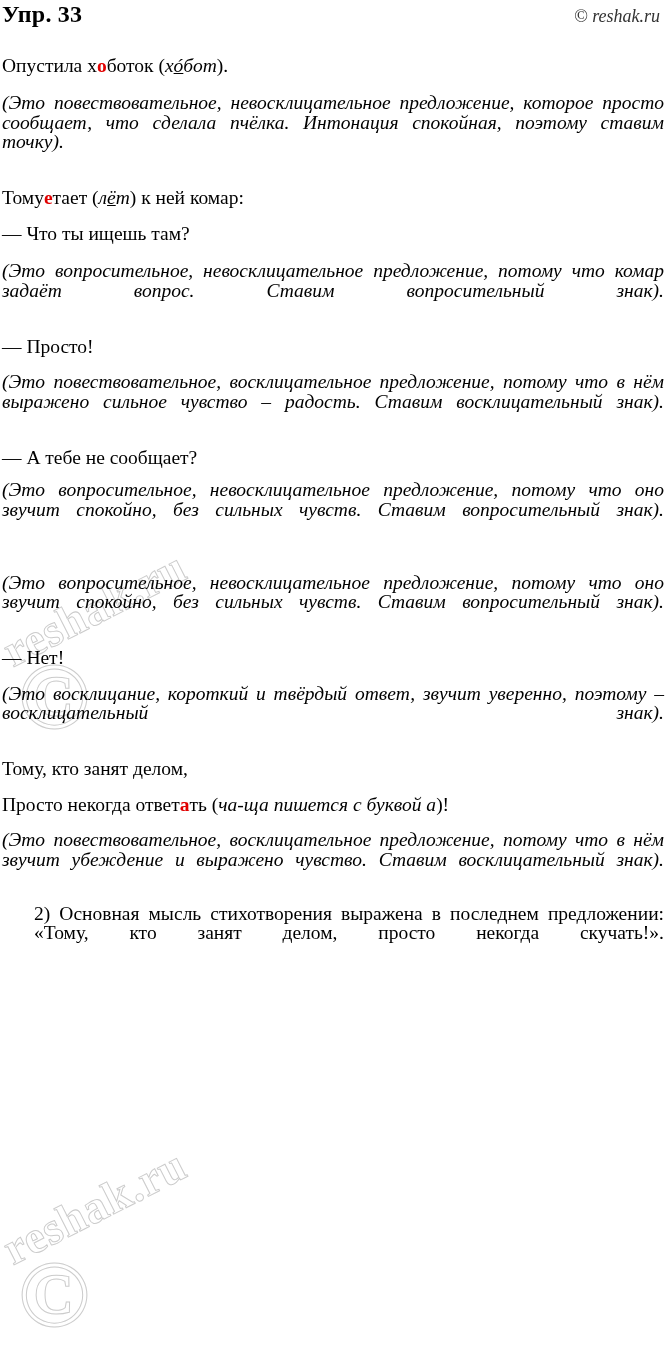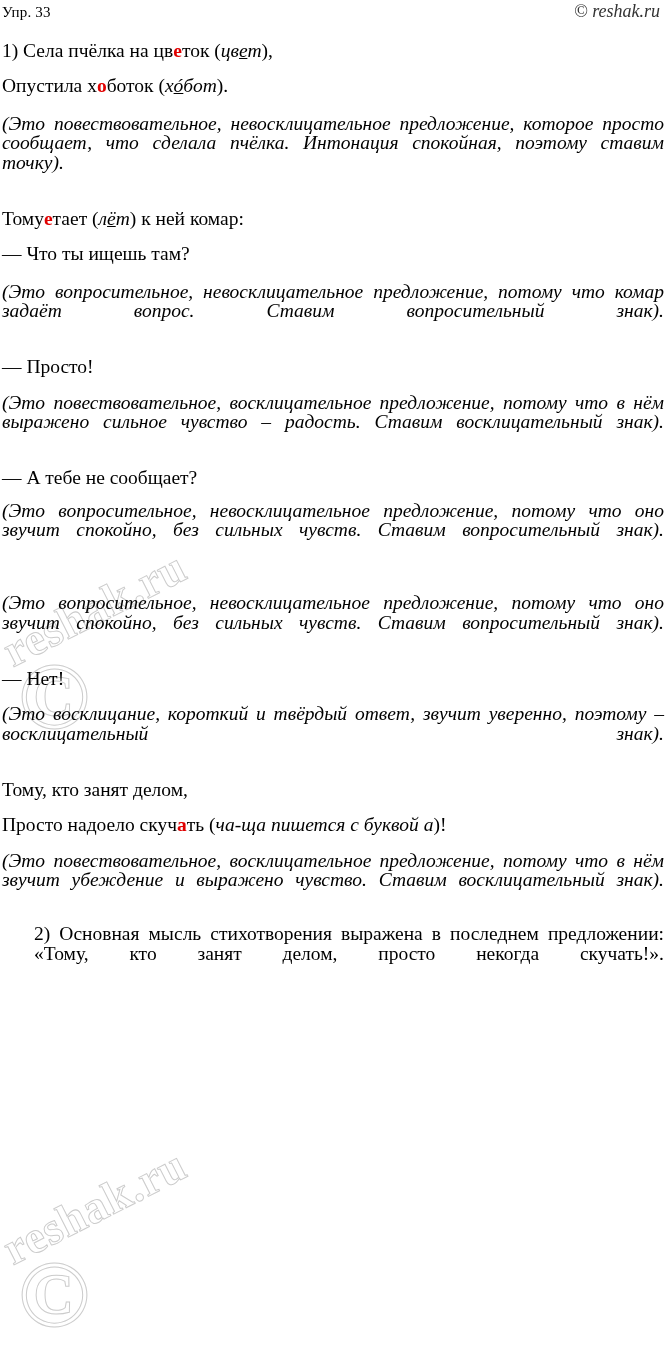--- a/index.html
+++ b/index.html
@@ -56,22 +56,22 @@
   }
 
   .header-row {
     display: flex;
     align-items: baseline;
     justify-content: space-between;
     height: 26px;
     padding-top: 1px;
   }
   .title {
-    font-size: 15px;
-    font-weight: normal;
+    font-size: 24px;
+    font-weight: bold;
     letter-spacing: .2px;
   }
   .copyright {
     font-size: 18px;
     color: #333333;
     padding-right: 4px;
     font-style: italic;
   }
 
   
@@ -120,21 +120,20 @@
 
 <div class="page">
 
   <div class="header-row">
     <div class="title">Упр. 33</div>
     <div class="copyright">© reshak.ru</div>
   </div>
 
   <div class="sp-title"></div>
 
-  <p class="line"><span>1) Села пчёлка на цв</span><span class="red">е</span><span>ток (</span><span class="it"><span>цв</span><span class="ul">е</span><span>т</span></span><span>),</span></p>
 
   <div class="sp-md"></div>
 
   <p class="line"><span>Опустила х</span><span class="red">о</span><span>боток (</span><span class="it"><span>х</span><span class="ul">ó</span><span>бот</span></span><span>).</span></p>
 
   <div class="sp-lg"></div>
 
   <p class="note">(Это повествовательное, невосклицательное предложение, которое просто сообщает, что сделала пчёлка. Интонация спокойная, поэтому ставим точку).</p>
 
   <div class="sp-lg"></div>
@@ -179,21 +178,21 @@
   <div class="sp-md"></div>
 
   <p class="note">(Это восклицание, короткий и твёрдый ответ, звучит уверенно, поэтому – восклицательный знак).</p>
 
   <div class="sp-lg"></div>
 
   <p class="line">Тому, кто занят делом,</p>
 
   <div class="sp-md"></div>
 
-  <p class="line"><span>Просто надоело скуч</span><span class="red">а</span><span>ть (</span><span class="it">ча-ща пишется с буквой а</span><span>)!</span></p>
+  <p class="line"><span>Просто некогда ответ</span><span class="red">а</span><span>ть (</span><span class="it">ча-ща пишется с буквой а</span><span>)!</span></p>
 
   <div class="sp-md"></div>
 
   <p class="note">(Это повествовательное, восклицательное предложение, потому что в нём звучит убеждение и выражено чувство. Ставим восклицательный знак).</p>
 
   <div class="sp-md"></div>
 
   <p class="note" style="font-style:normal;margin-left:32px;">2)   Основная  мысль  стихотворения  выражена  в  последнем предложении: «Тому, кто занят делом, просто некогда скучать!».</p>
 
 </div>

